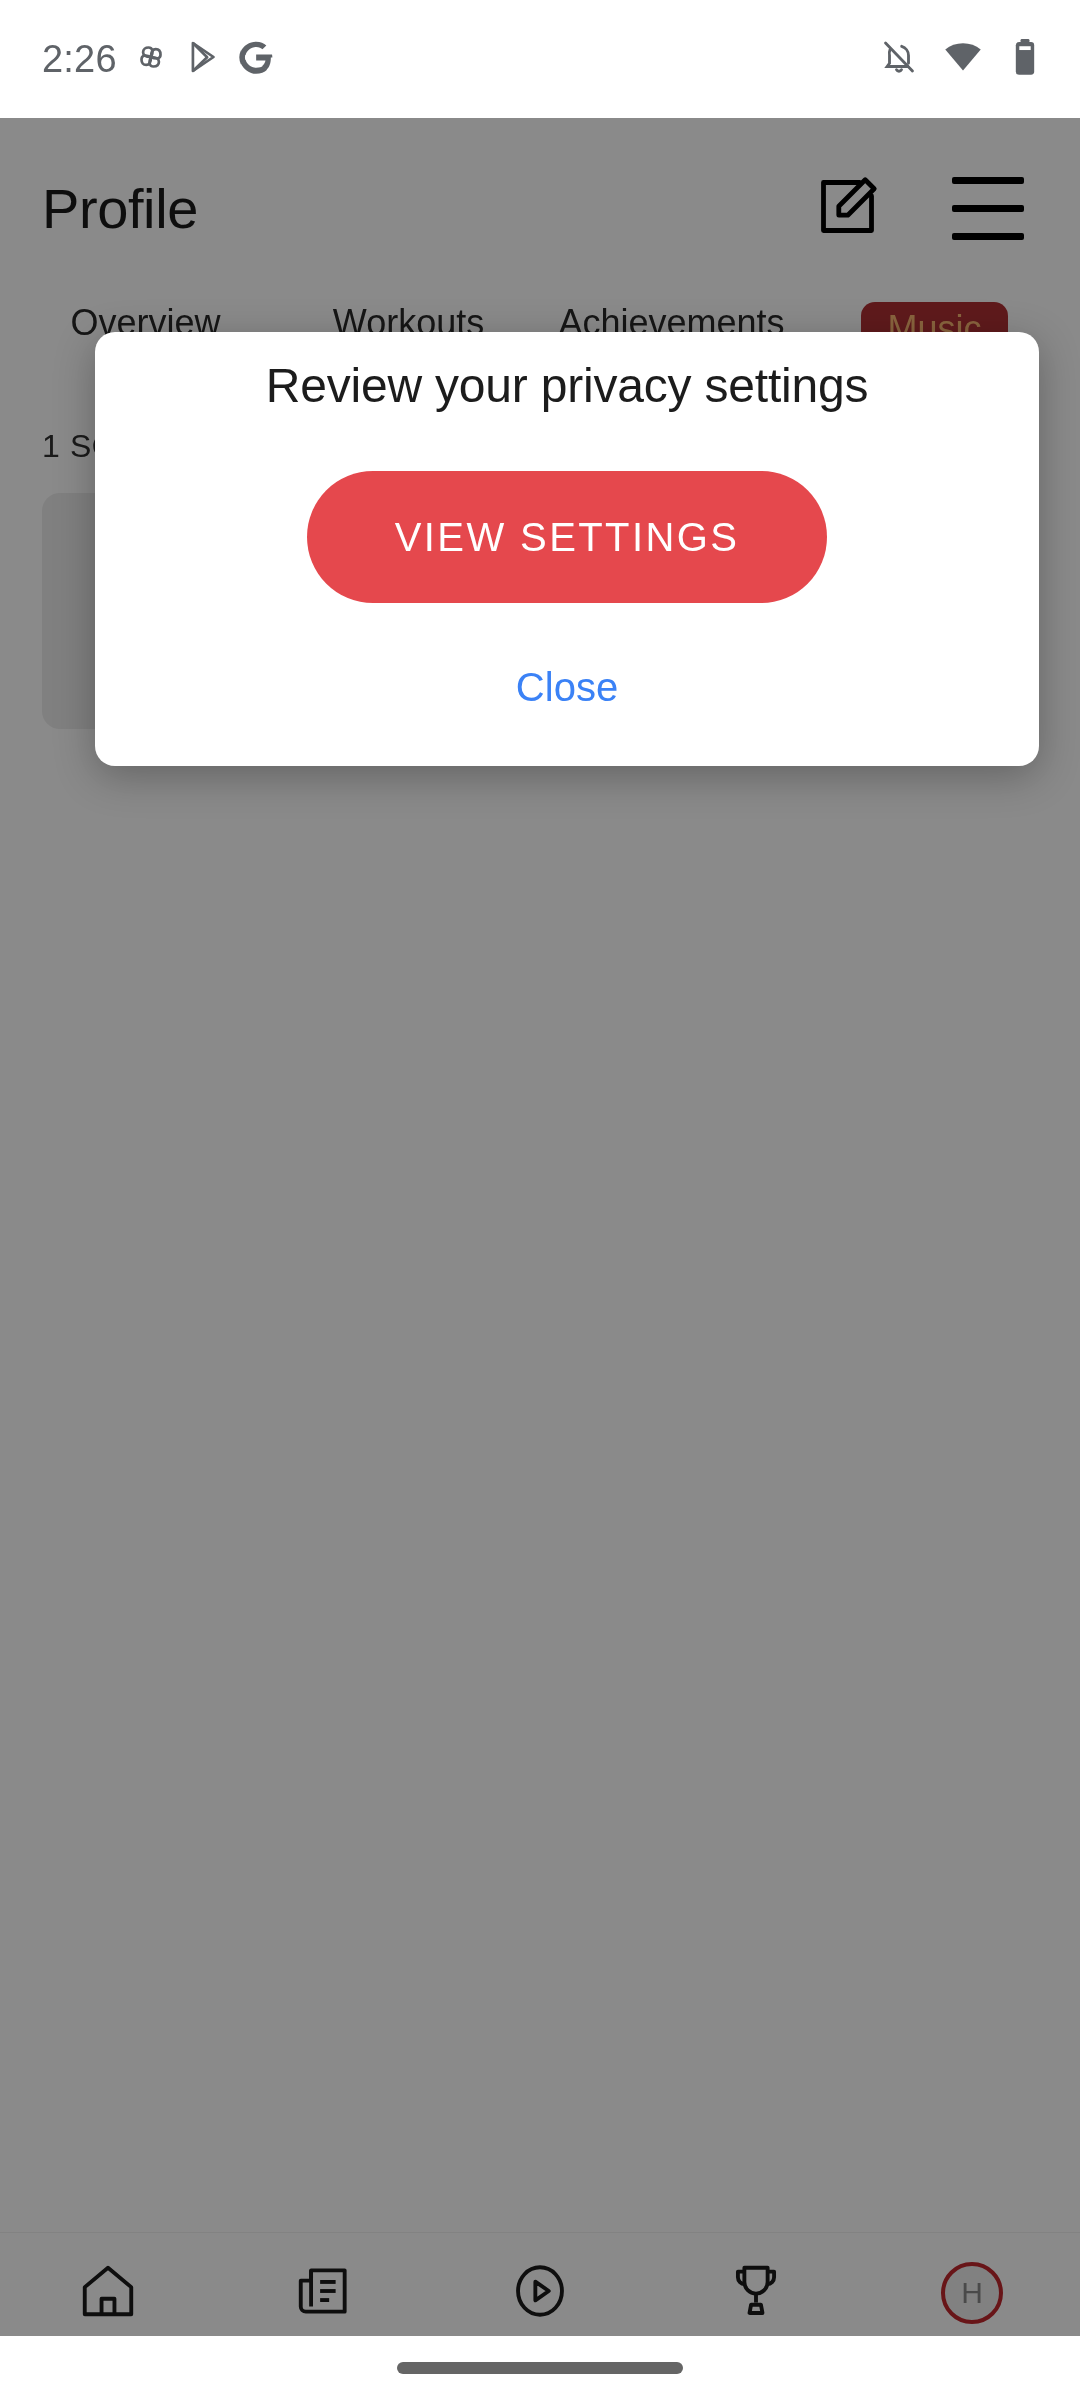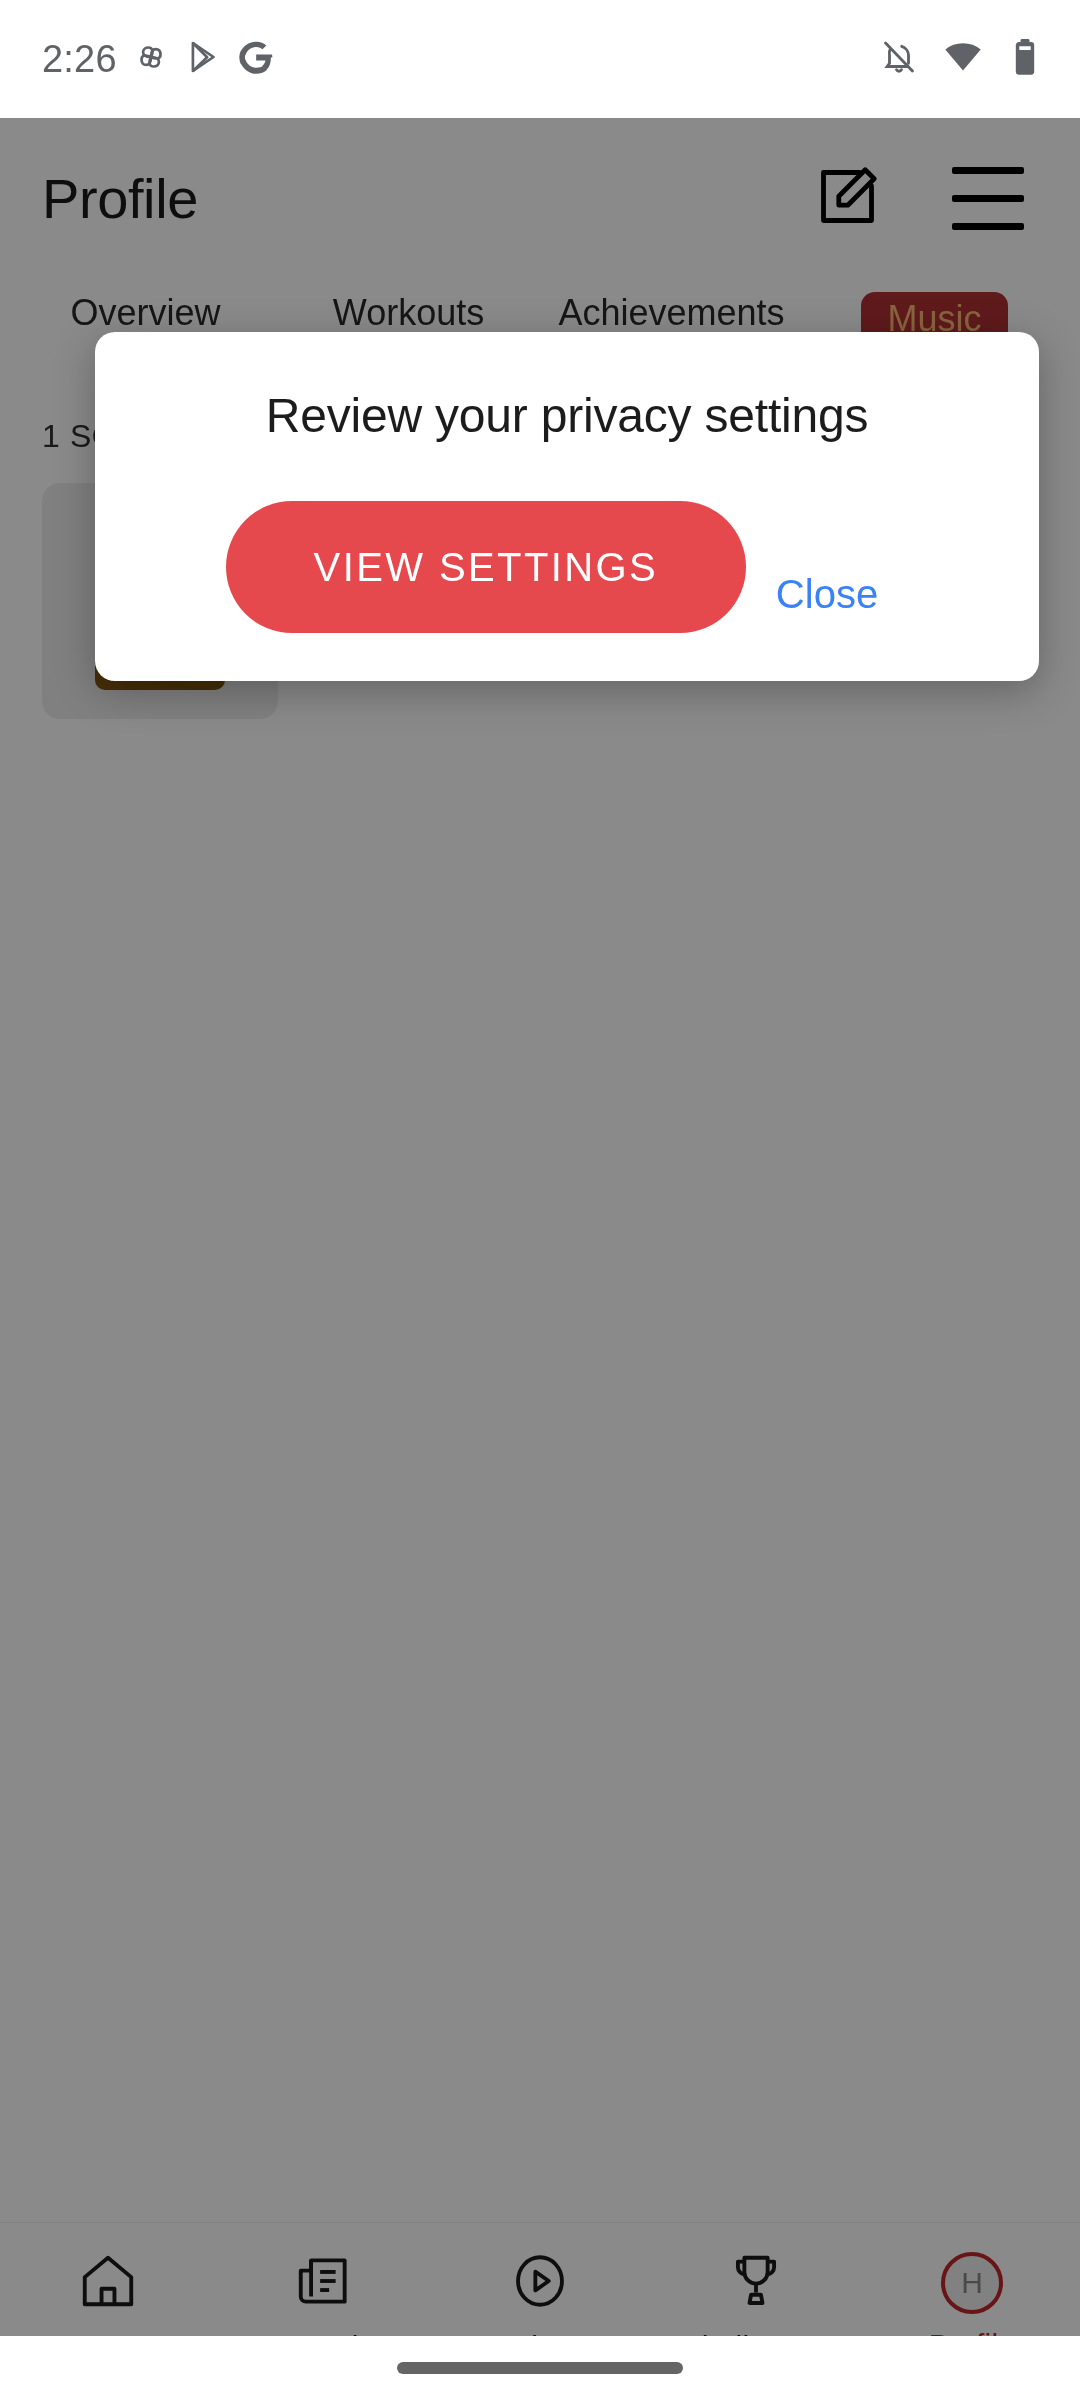--- a/index.html
+++ b/index.html
@@ -47,21 +47,21 @@
   .status-right {
     display: flex;
     align-items: center;
     gap: 26px;
   }
   .sicon { display: block; }
 
   
   .app-body {
     position: absolute;
-    top: 108px; left: 0;
+    top: 118px; left: 0;
     width: 1080px;
     height: 2282px;
     background: #ffffff;
     overflow: hidden;
   }
 
   .app-header {
     position: relative;
     height: 180px;
     padding: 0 42px;
@@ -243,43 +243,43 @@
 
   
   .dialog {
     position: absolute;
     left: 95px;
     top: 332px;
     width: 944px;
     background: #ffffff;
     border-radius: 20px;
     z-index: 70;
-    padding: 56px 44px 48px 44px;
+    padding: 26px 44px 48px 44px;
     box-shadow: 0 10px 40px rgba(0,0,0,0.28);
   }
   .dialog-title {
     font-size: 48px;
     color: #1c1c1c;
     text-align: center;
     font-weight: 400;
     letter-spacing: -0.2px;
     margin-bottom: 44px;
   }
   .dialog-body {
     font-size: 36px;
     line-height: 1.42;
     color: #4a4a4a;
     text-align: center;
     padding: 0 10px;
   }
   .dialog-actions {
     margin-top: 58px;
     display: flex;
-    align-items: center;
-    justify-content: center;
+    flex-direction: column;
+    align-items: center;
   }
   .btn-primary {
     min-width: 520px;
     height: 132px;
     border: none;
     border-radius: 66px;
     background: #e5484d;
     color: #ffffff;
     font-family: "Liberation Sans", sans-serif;
     font-size: 40px;

